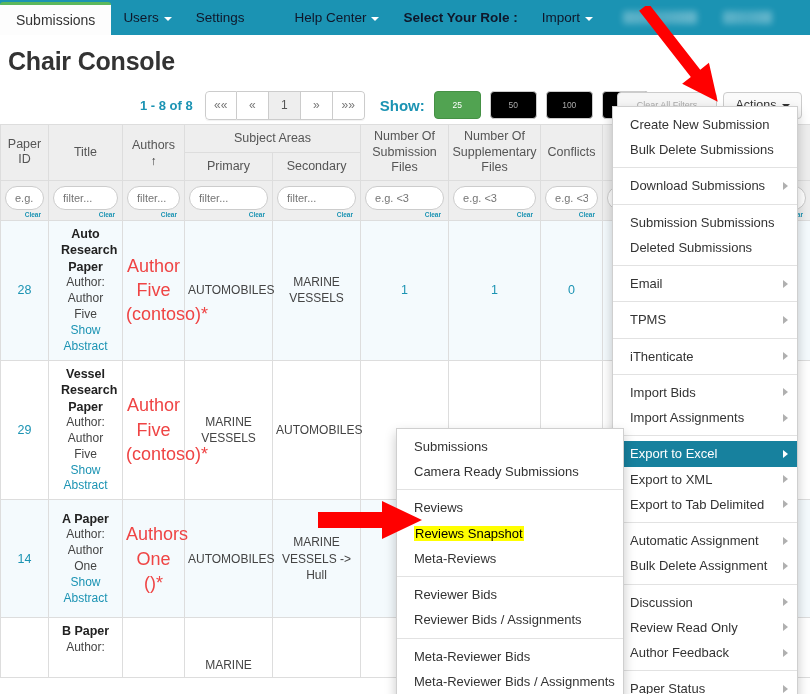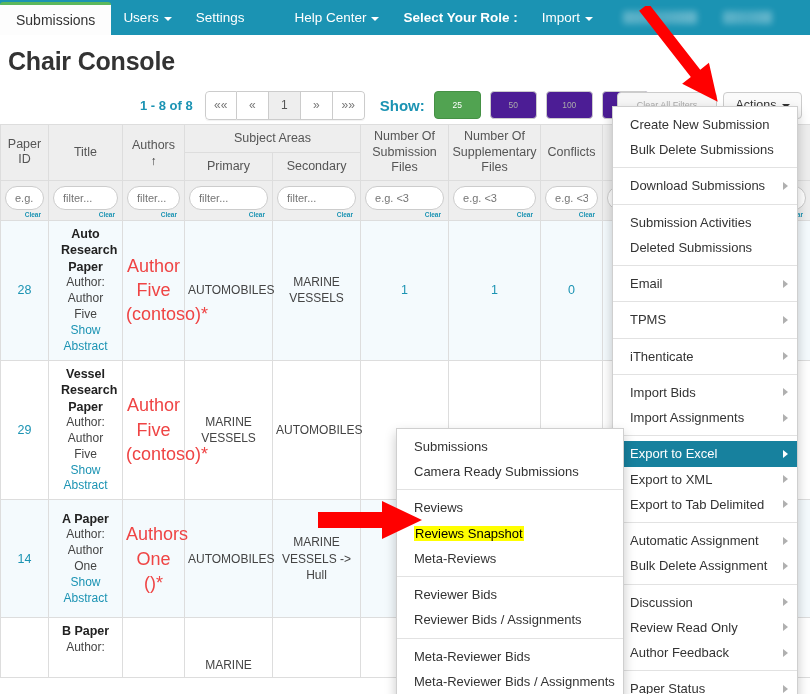--- a/index.html
+++ b/index.html
@@ -28,21 +28,21 @@
     font-size: 14px;
     display: flex; align-items: center;
     padding: 0 16px;
     margin-top: 2px;
     border-top: 3px solid #5cb85c;
     border-top-left-radius: 3px;
     border-top-right-radius: 3px;
     height: 33px;
   }
   .nav-item {
-    color: #ffffff;
+    color: #0f172a;
     font-size: 13.5px;
     display: flex; align-items: center;
     padding: 1px 12px;
     white-space: nowrap;
   }
   .nav-item.gap-left { margin-left: 26px; }
   .nav-item.bold { font-weight: bold; }
   .caret-down {
     display: inline-block;
     width: 0; height: 0;
@@ -108,21 +108,21 @@
     color: #1b93b3;
     font-weight: bold;
     font-size: 15px;
     margin-left: 15px;
   }
   .size-btn {
     width: 47px; height: 28px;
     margin-left: 9px;
     border: 1px solid #ccc;
     border-radius: 4px;
-    background: #4c1d95;
+    background: #000000;
     color: #aaa;
     font-size: 8.5px;
     display: flex; align-items: center; justify-content: center;
   }
   .size-btn.active {
     background: #51a351;
     border-color: #459145;
     color: #ffffff;
   }
   .clear-filters-btn {
@@ -474,21 +474,21 @@
   </tbody>
 </table>
 </div>
 
 <div class="menu menu-actions" id="actions-menu">
     <div class="menu-item"><span class="mi-label">Create New Submission</span></div>
     <div class="menu-item"><span class="mi-label">Bulk Delete Submissions</span></div>
     <div class="menu-sep"></div>
     <div class="menu-item"><span class="mi-label">Download Submissions</span><i class="submenu-arrow"></i></div>
     <div class="menu-sep"></div>
-    <div class="menu-item"><span class="mi-label">Submission Activities</span></div>
+    <div class="menu-item"><span class="mi-label">Submission Submissions</span></div>
     <div class="menu-item"><span class="mi-label">Deleted Submissions</span></div>
     <div class="menu-sep"></div>
     <div class="menu-item"><span class="mi-label">Email</span><i class="submenu-arrow"></i></div>
     <div class="menu-sep"></div>
     <div class="menu-item"><span class="mi-label">TPMS</span><i class="submenu-arrow"></i></div>
     <div class="menu-sep"></div>
     <div class="menu-item"><span class="mi-label">iThenticate</span><i class="submenu-arrow"></i></div>
     <div class="menu-sep"></div>
     <div class="menu-item"><span class="mi-label">Import Bids</span><i class="submenu-arrow"></i></div>
     <div class="menu-item"><span class="mi-label">Import Assignments</span><i class="submenu-arrow"></i></div>

